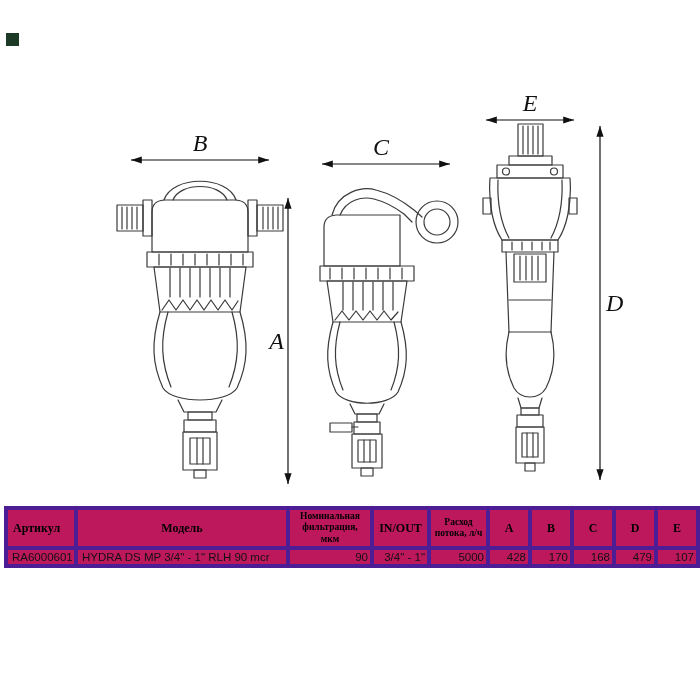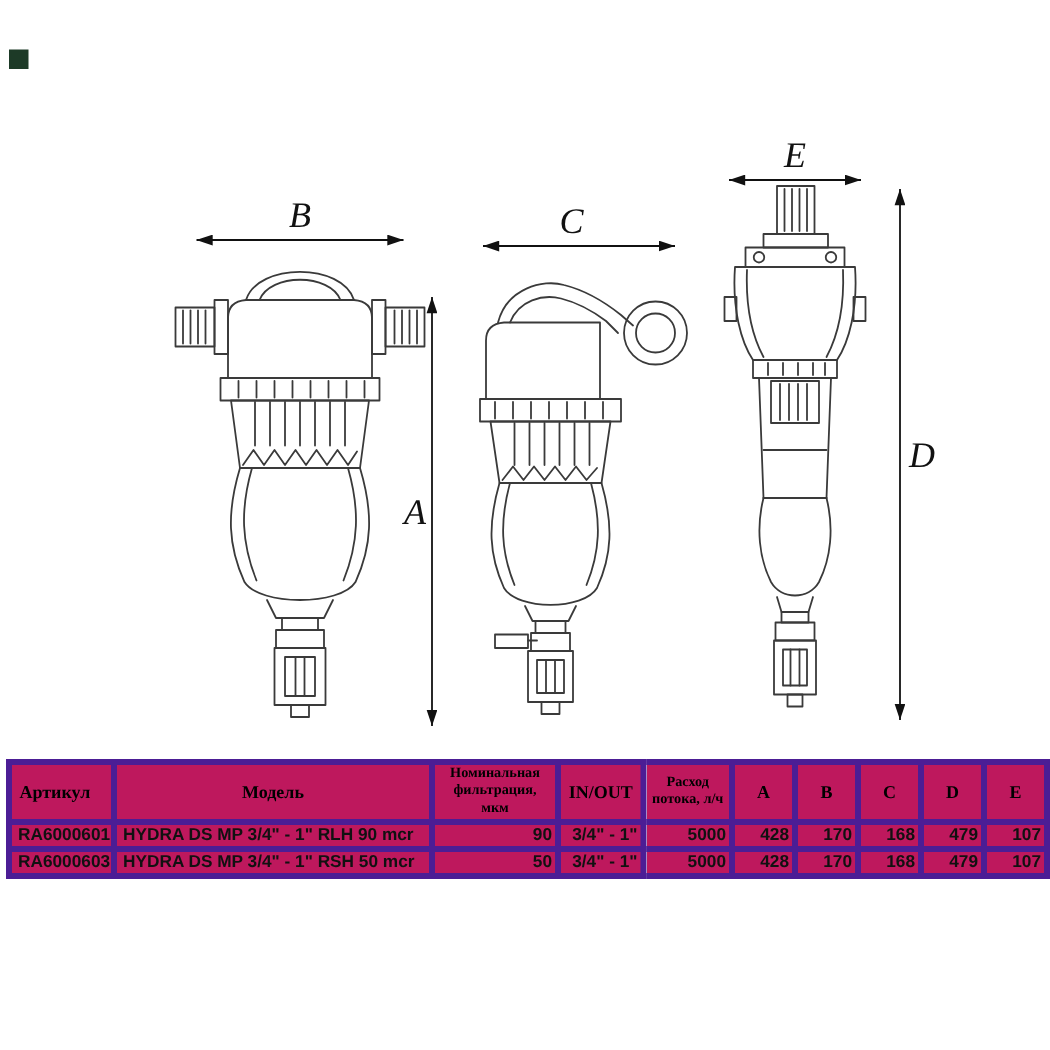--- a/index.html
+++ b/index.html
@@ -24,21 +24,21 @@
     table-layout:fixed; width:692px; margin:4px 4px 0;
     border-collapse:collapse; border:1px solid #000;
   }
   .spec th, .spec td { border:4px solid #4c1d95; vertical-align:middle; overflow:hidden; background:#be185d; }
   .spec th {
     font-family:"Liberation Serif", serif; font-weight:bold;
     font-size:12px; text-align:center; height:31px; padding:1px 2px;
   }
   .spec th.small { font-size:9.5px; line-height:1.2; }
   .spec th.left { text-align:left; padding-left:5px; }
-  .spec td { font-size:11.5px; height:18px; padding:1px 4px; color:#111;font-weight:bold; }
+  .spec td { font-size:11.5px; height:18px; padding:1px 4px; color:#111; }
   .spec td.num { text-align:right; padding:1px 2px; }
 </style>
 </head>
 <body>
 
 <div class="artifact"></div>
 
 <div class="drawing-wrap">
 <svg width="700" height="502" viewBox="0 0 700 502" xmlns="http://www.w3.org/2000/svg">
   <defs>
@@ -247,26 +247,14 @@
       <td>HYDRA DS MP 3/4" - 1" RLH 90 mcr</td>
       <td class="num">90</td>
       <td class="num">3/4" - 1"</td>
       <td class="num">5000</td>
       <td class="num">428</td>
       <td class="num">170</td>
       <td class="num">168</td>
       <td class="num">479</td>
       <td class="num">107</td>
     </tr>
-    <tr>
-      <td>RA6000603</td>
-      <td>HYDRA DS MP 3/4" - 1" RSH 50 mcr</td>
-      <td class="num">50</td>
-      <td class="num">3/4" - 1"</td>
-      <td class="num">5000</td>
-      <td class="num">428</td>
-      <td class="num">170</td>
-      <td class="num">168</td>
-      <td class="num">479</td>
-      <td class="num">107</td>
-    </tr>
   </tbody>
 </table>
 
 </body></html>

